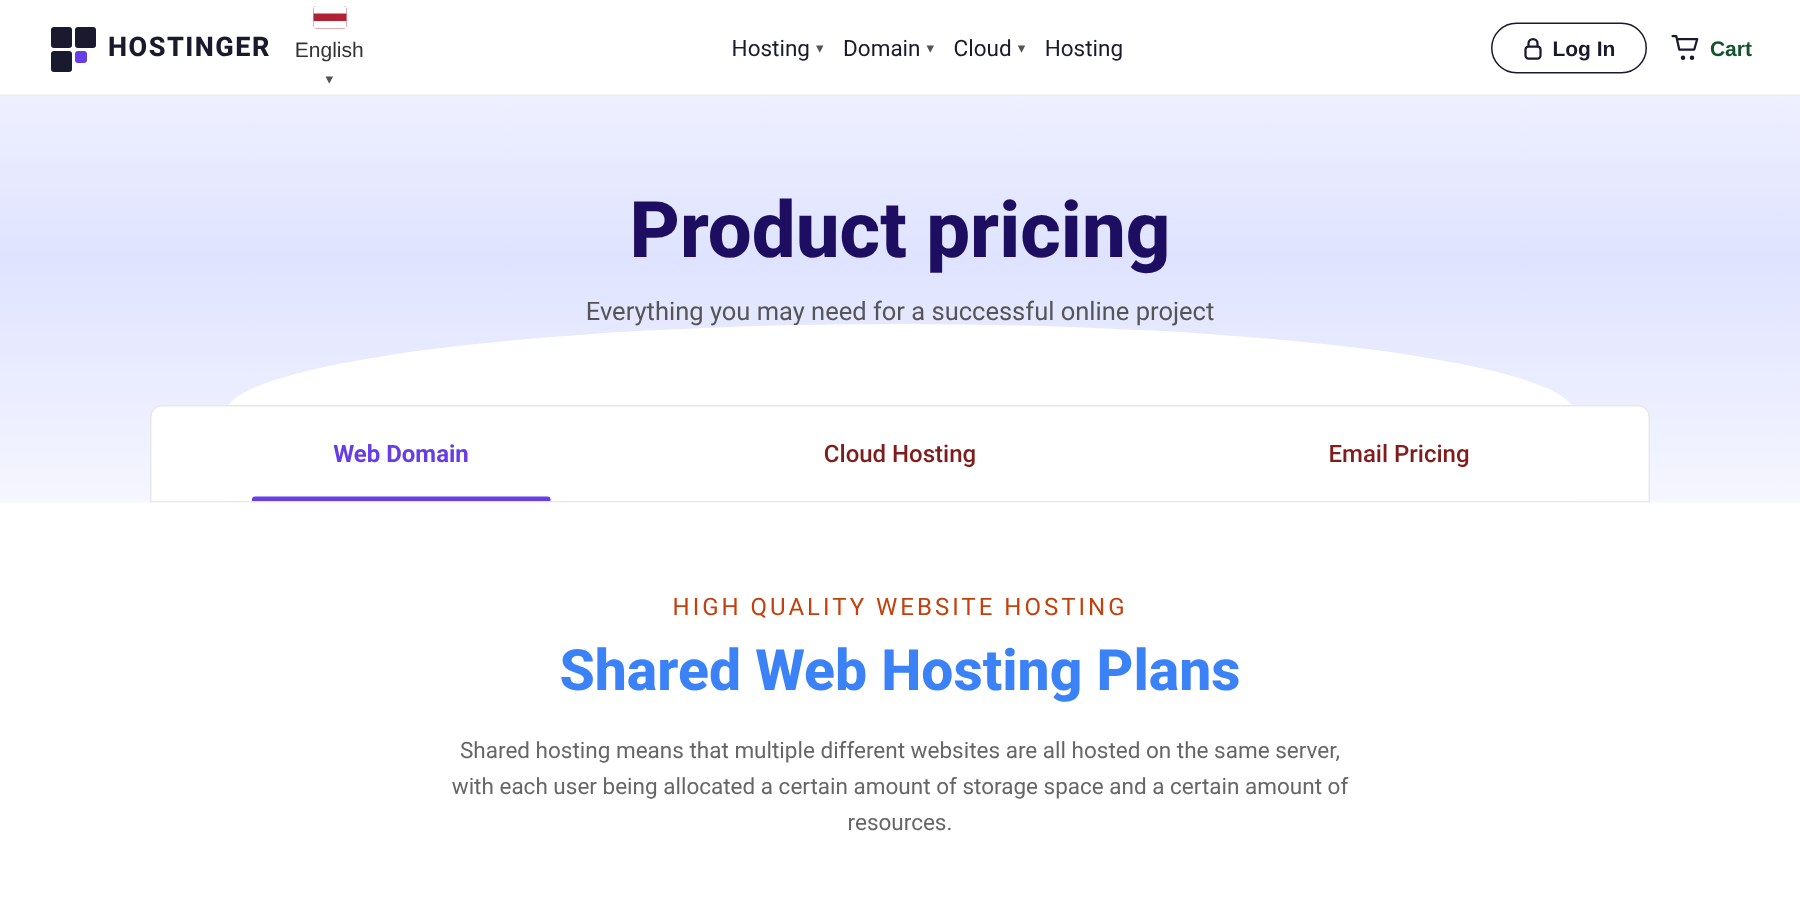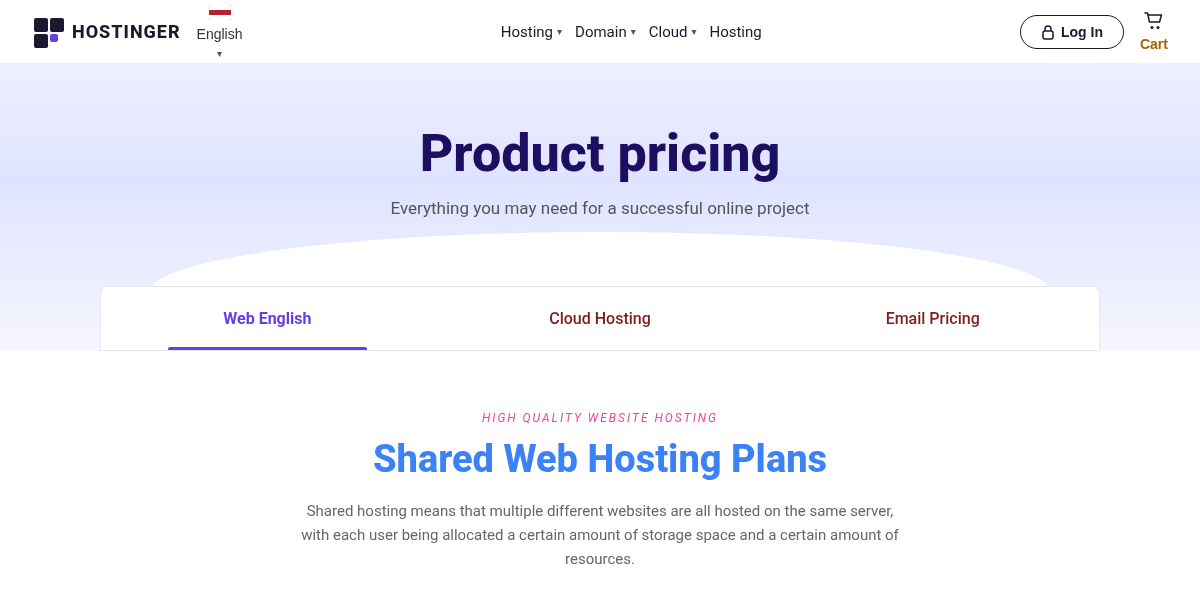--- a/index.html
+++ b/index.html
@@ -47,21 +47,21 @@
 
     .nav-right { display: flex; align-items: center; gap: 16px; }
     .login-btn {
       display: flex; align-items: center; gap: 6px;
       padding: 8px 20px; border: 1.5px solid #1a1a2e; border-radius: 24px;
       background: none; cursor: pointer; font-size: 14px; font-weight: 600; color: #1a1a2e;
     }
     .cart-btn {
       display: flex; align-items: center; gap: 6px;
       background: none; border: none; cursor: pointer;
-      font-size: 14px; color: #a16207; font-weight: 600; flex-direction: column;
+      font-size: 14px; color: #14532d; font-weight: 600;
     }
 
     
     .hero {
       background: linear-gradient(180deg, #eef0ff 0%, #dfe3ff 40%, #f5f6ff 100%);
       padding: 60px 32px 0 32px;
       text-align: center;
       position: relative;
       overflow: hidden;
     }
@@ -72,21 +72,21 @@
       transform: translateX(-50%);
       width: 900px; height: 120px;
       background: #fff;
       border-radius: 50% 50% 0 0 / 60px 60px 0 0;
     }
     .hero h1 {
       font-size: 52px; font-weight: 800; color: #1e0e62;
       margin-bottom: 14px; line-height: 1.15;
     }
     .hero p {
-      font-size: 17px; color: #555; margin-bottom: 68px;
+      font-size: 17px; color: #555; margin-bottom: 52px;
     }
 
     
     .tabs-container {
       background: #fff;
       margin: 0 auto;
       max-width: 1000px;
       border: 1px solid #e8e8e8;
       border-radius: 8px 8px 0 0;
       display: flex;
@@ -108,22 +108,22 @@
       height: 3px; background: #673de6; border-radius: 2px 2px 0 0;
     }
 
     
     .main-content {
       background: #fff;
       padding: 60px 32px 40px;
       text-align: center;
     }
     .section-label {
-      font-size: 12px; letter-spacing: 2px; color: #ec4899;
-      text-transform: uppercase; margin-bottom: 12px; font-style: italic;
+      font-size: 16px; letter-spacing: 2px; color: #c2410c;
+      text-transform: uppercase; margin-bottom: 12px;
     }
     .section-title {
       font-size: 38px; font-weight: 800; color: #3b82f6;
       margin-bottom: 18px;
     }
     .section-desc {
       font-size: 15px; color: #666; max-width: 600px;
       margin: 0 auto 64px; line-height: 1.6;
     }
 
@@ -201,21 +201,21 @@
     </button>
   </div>
 </nav>
 
 <div class="hero">
   <h1>Product pricing</h1>
   <p>Everything you may need for a successful online project</p>
 
   <div class="tabs-container">
     <button class="tab active">
-      <span>Web English</span>
+      <span>Web Domain</span>
     </button>
     <button class="tab">
       <span>Cloud Hosting</span>
     </button>
     <button class="tab">
       <span>Email Pricing</span>
     </button>
   </div>
 </div>
 

